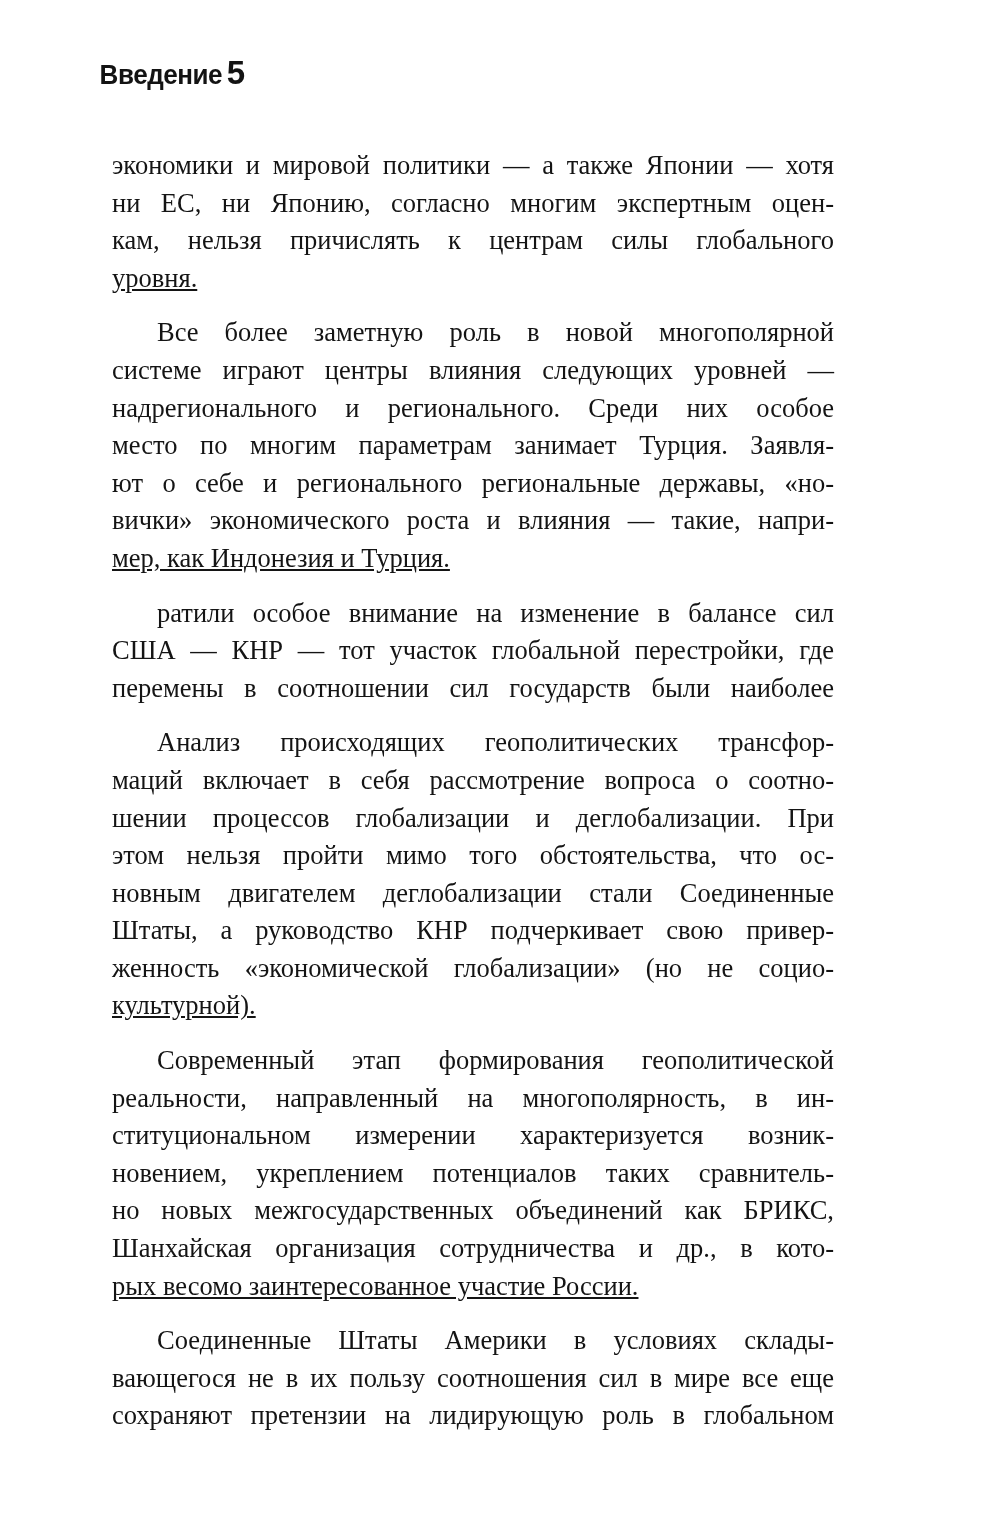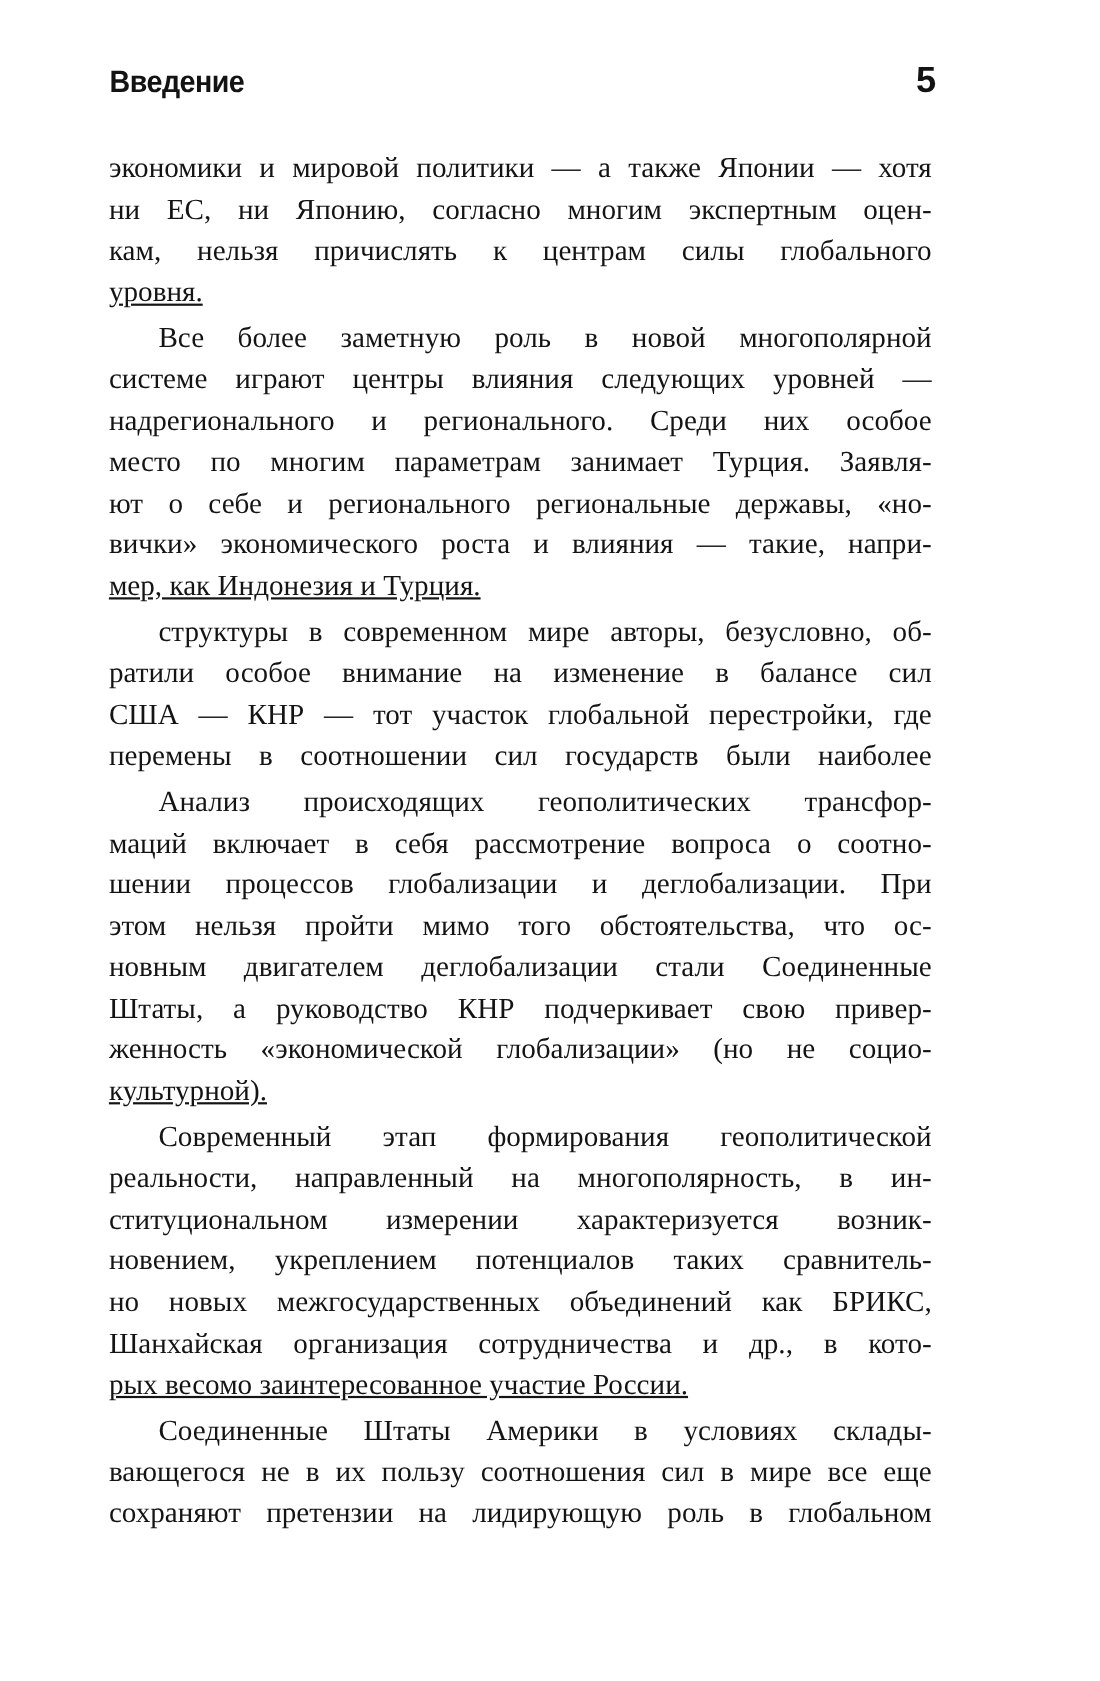--- a/index.html
+++ b/index.html
@@ -13,21 +13,21 @@
     height: 1528px;
     background: #ffffff;
     overflow: hidden;
   }
   .header {
     position: absolute;
     left: 95px;
     top: 54px;
     width: 755px;
     display: flex;
-    justify-content: space-between;
+    justify-content: flex-start;
     align-items: baseline;
     font-family: "Liberation Sans", sans-serif;
     font-weight: 700;
     color: #131313;
   }
   .running-head {
     font-size: 28px;
     letter-spacing: -0.5px;
     transform: scaleX(0.93);
     transform-origin: left baseline;
@@ -40,21 +40,21 @@
     position: absolute;
     left: 95px;
     top: 130px;
     width: 756px;
     font-family: "Liberation Serif", serif;
     font-size: 26.5px;
     line-height: 37.6px;
     color: #141414;
     text-rendering: optimizeLegibility;
   }
-  .par { margin: 4px; padding: 0; }
+  .par { margin: 17px; padding: 0; }
   .line {
     text-align: justify;
     text-align-last: justify;
   }
   .line.lastline {
     text-align-last: left;
     text-decoration: underline;
   }
   .par.indent .line:first-child {
     text-indent: 45px;
@@ -78,21 +78,20 @@
       <div class="par indent">
         <div class="line">Все более заметную роль в новой многополярной</div>
         <div class="line">системе играют центры влияния следующих уровней —</div>
         <div class="line">надрегионального и регионального. Среди них особое</div>
         <div class="line">место по многим параметрам занимает Турция. Заявля-</div>
         <div class="line">ют о себе и регионального региональные державы, «но-</div>
         <div class="line">вички» экономического роста и влияния — такие, напри-</div>
         <div class="line lastline">мер, как Индонезия и Турция.</div>
       </div>
       <div class="par indent">
-        <div class="line">структуры в современном мире авторы, безусловно, об-</div>
         <div class="line">ратили особое внимание на изменение в балансе сил</div>
         <div class="line">США — КНР — тот участок глобальной перестройки, где</div>
         <div class="line">перемены в соотношении сил государств были наиболее</div>
       </div>
       <div class="par indent">
         <div class="line">Анализ происходящих геополитических трансфор-</div>
         <div class="line">маций включает в себя рассмотрение вопроса о соотно-</div>
         <div class="line">шении процессов глобализации и деглобализации. При</div>
         <div class="line">этом нельзя пройти мимо того обстоятельства, что ос-</div>
         <div class="line">новным двигателем деглобализации стали Соединенные</div>

